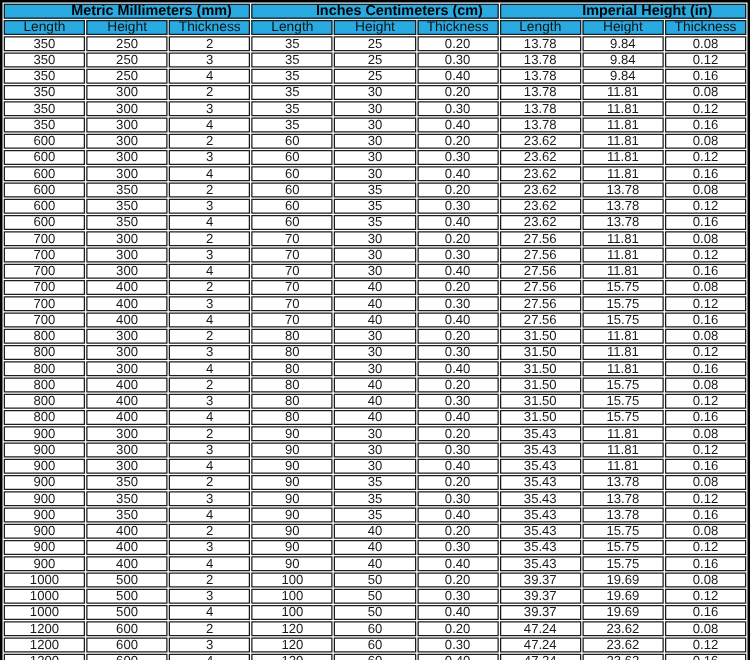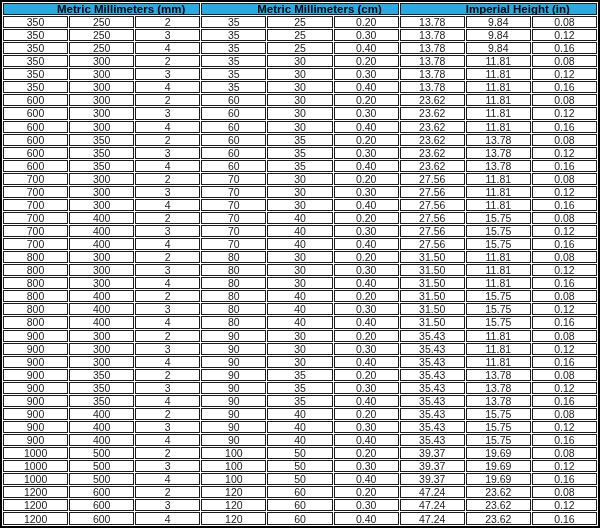--- a/index.html
+++ b/index.html
@@ -62,22 +62,33 @@
       <col>
       <col>
       <col>
       <col>
       <col>
       <col>
   </colgroup>
   <thead>
     <tr>
       <th class="section-title" colspan="3">Metric Millimeters (mm)</th>
-      <th class="section-title" colspan="3">Metric Millimeters (cm)</th>
+      <th class="section-title" colspan="3">Inches Centimeters (cm)</th>
       <th class="section-title" colspan="3">Imperial Height (in)</th>
+    </tr>
+    <tr>
+      <th class="col-header">Length</th>
+      <th class="col-header">Height</th>
+      <th class="col-header">Thickness</th>
+      <th class="col-header">Length</th>
+      <th class="col-header">Height</th>
+      <th class="col-header">Thickness</th>
+      <th class="col-header">Length</th>
+      <th class="col-header">Height</th>
+      <th class="col-header">Thickness</th>
     </tr>
   </thead>
   <tbody>
       <tr>
         <td>350</td>
         <td>250</td>
         <td>2</td>
         <td>35</td>
         <td>25</td>
         <td>0.20</td>

